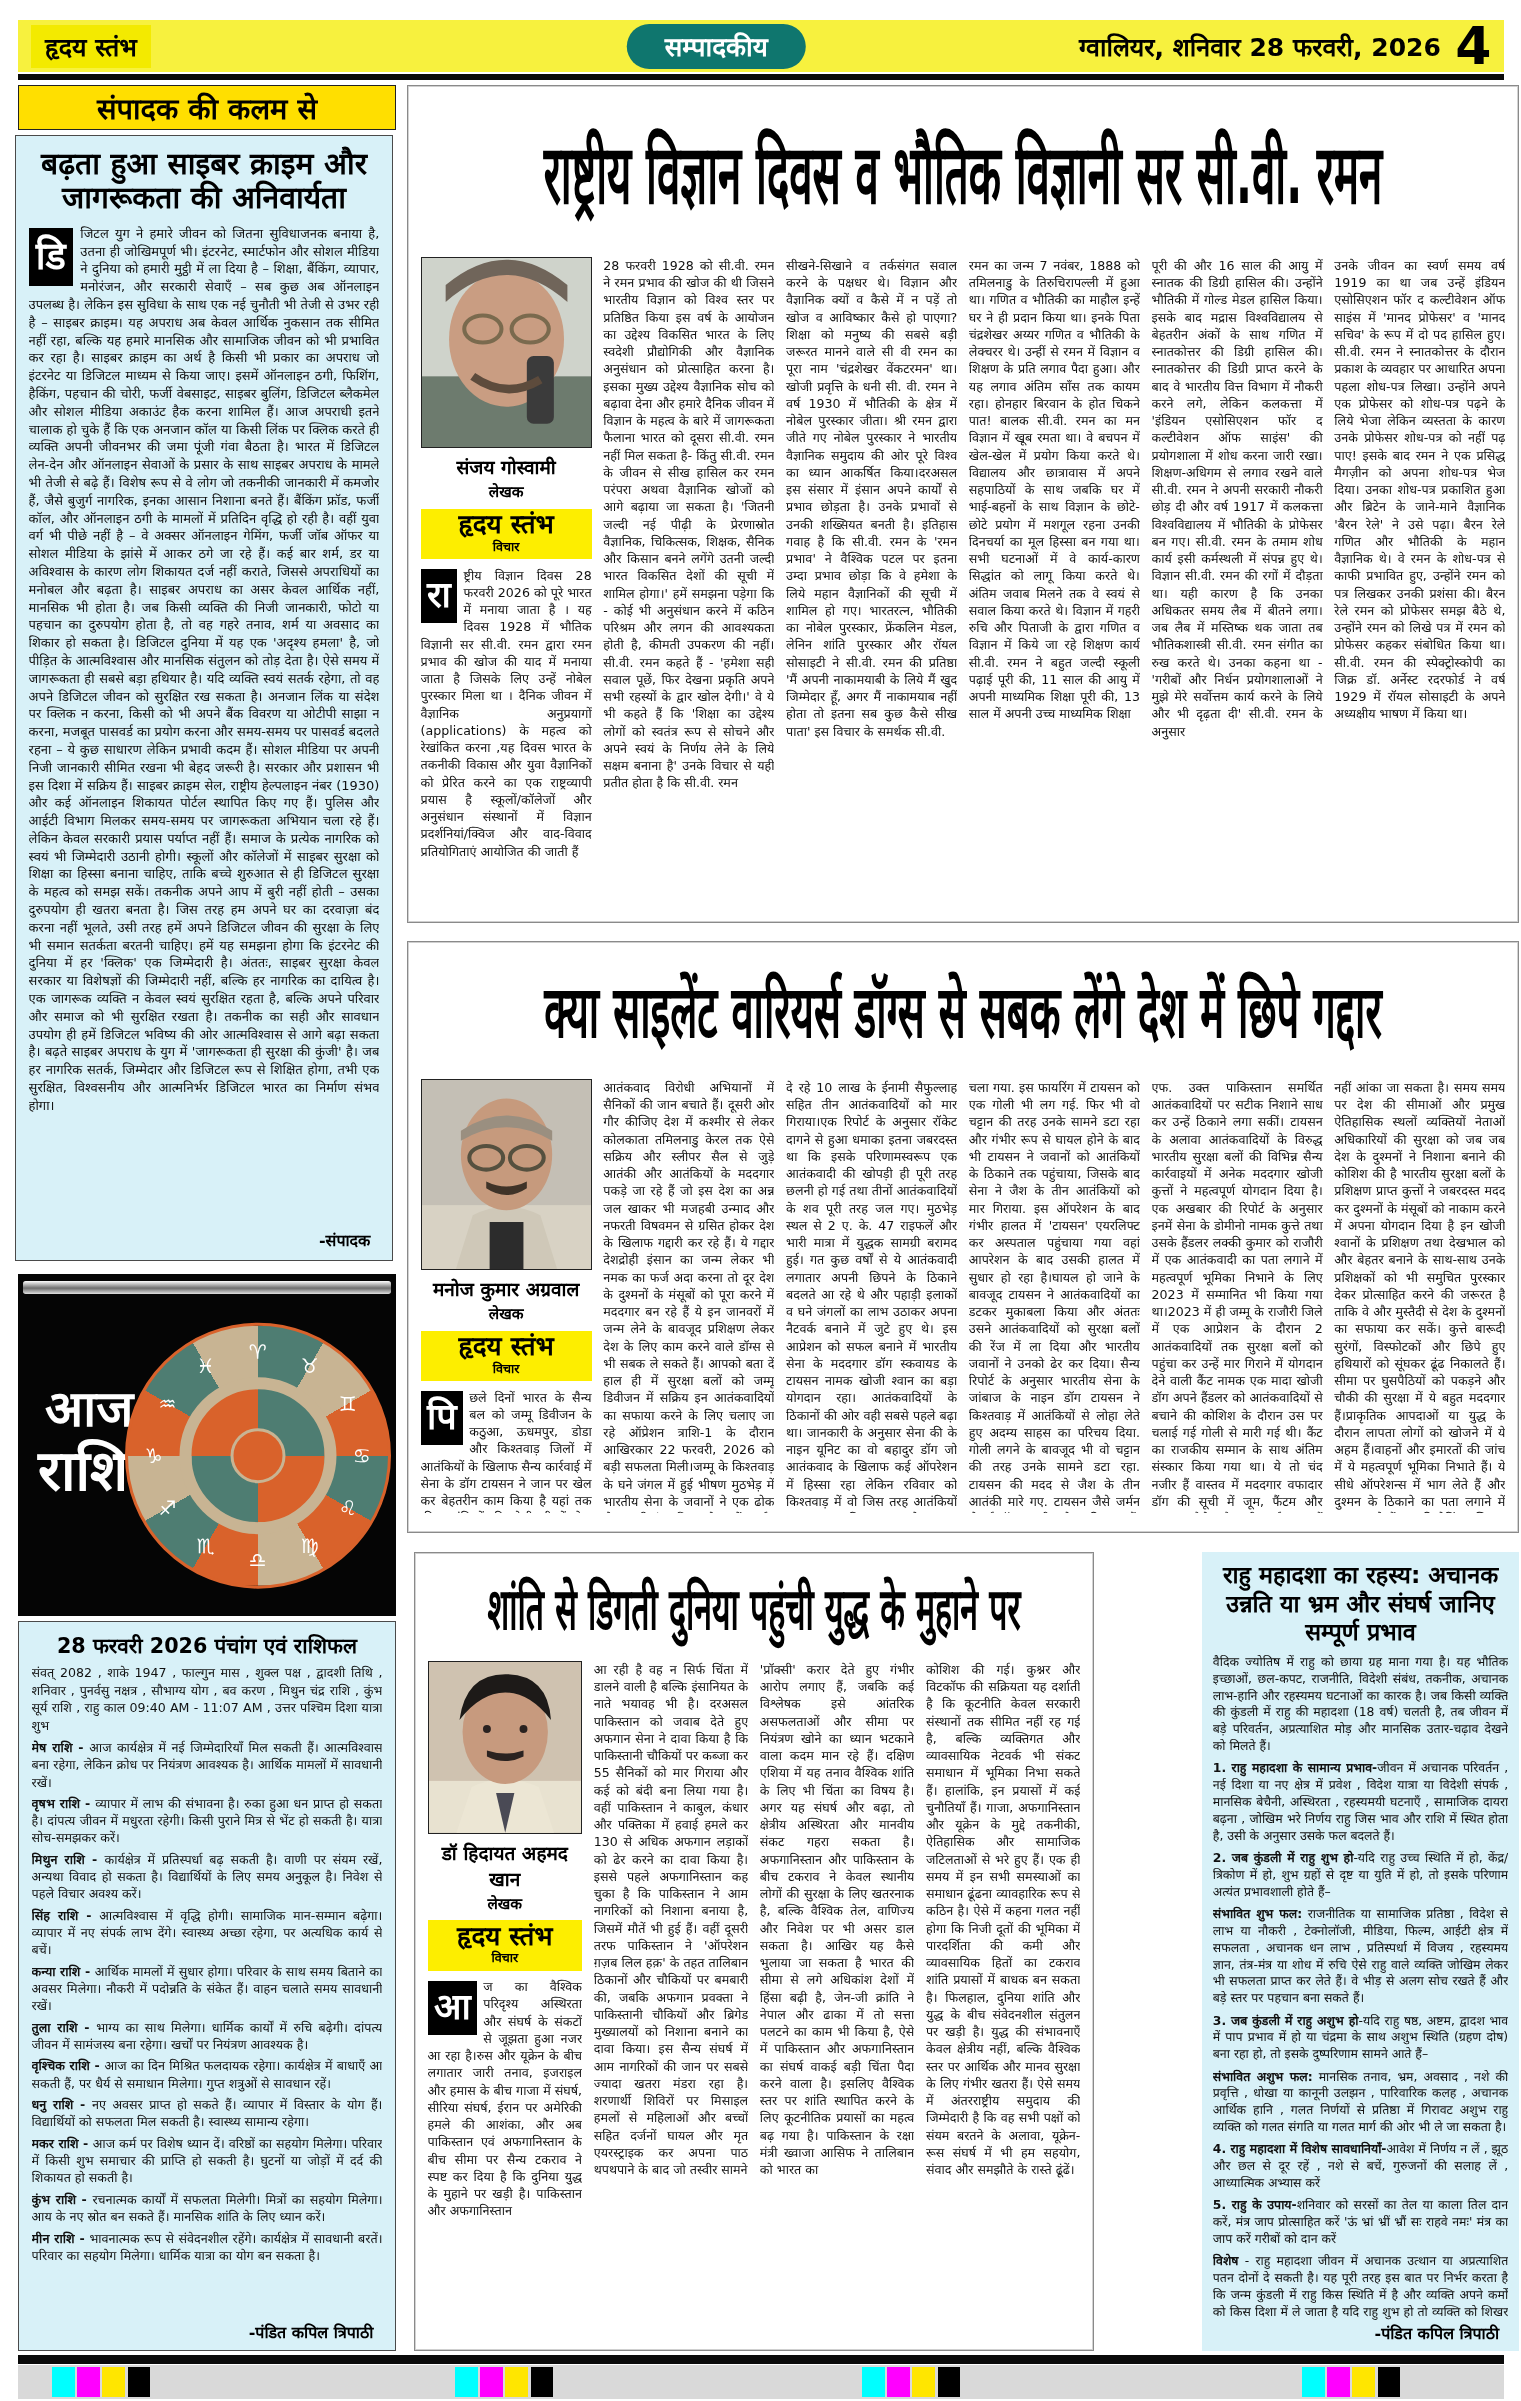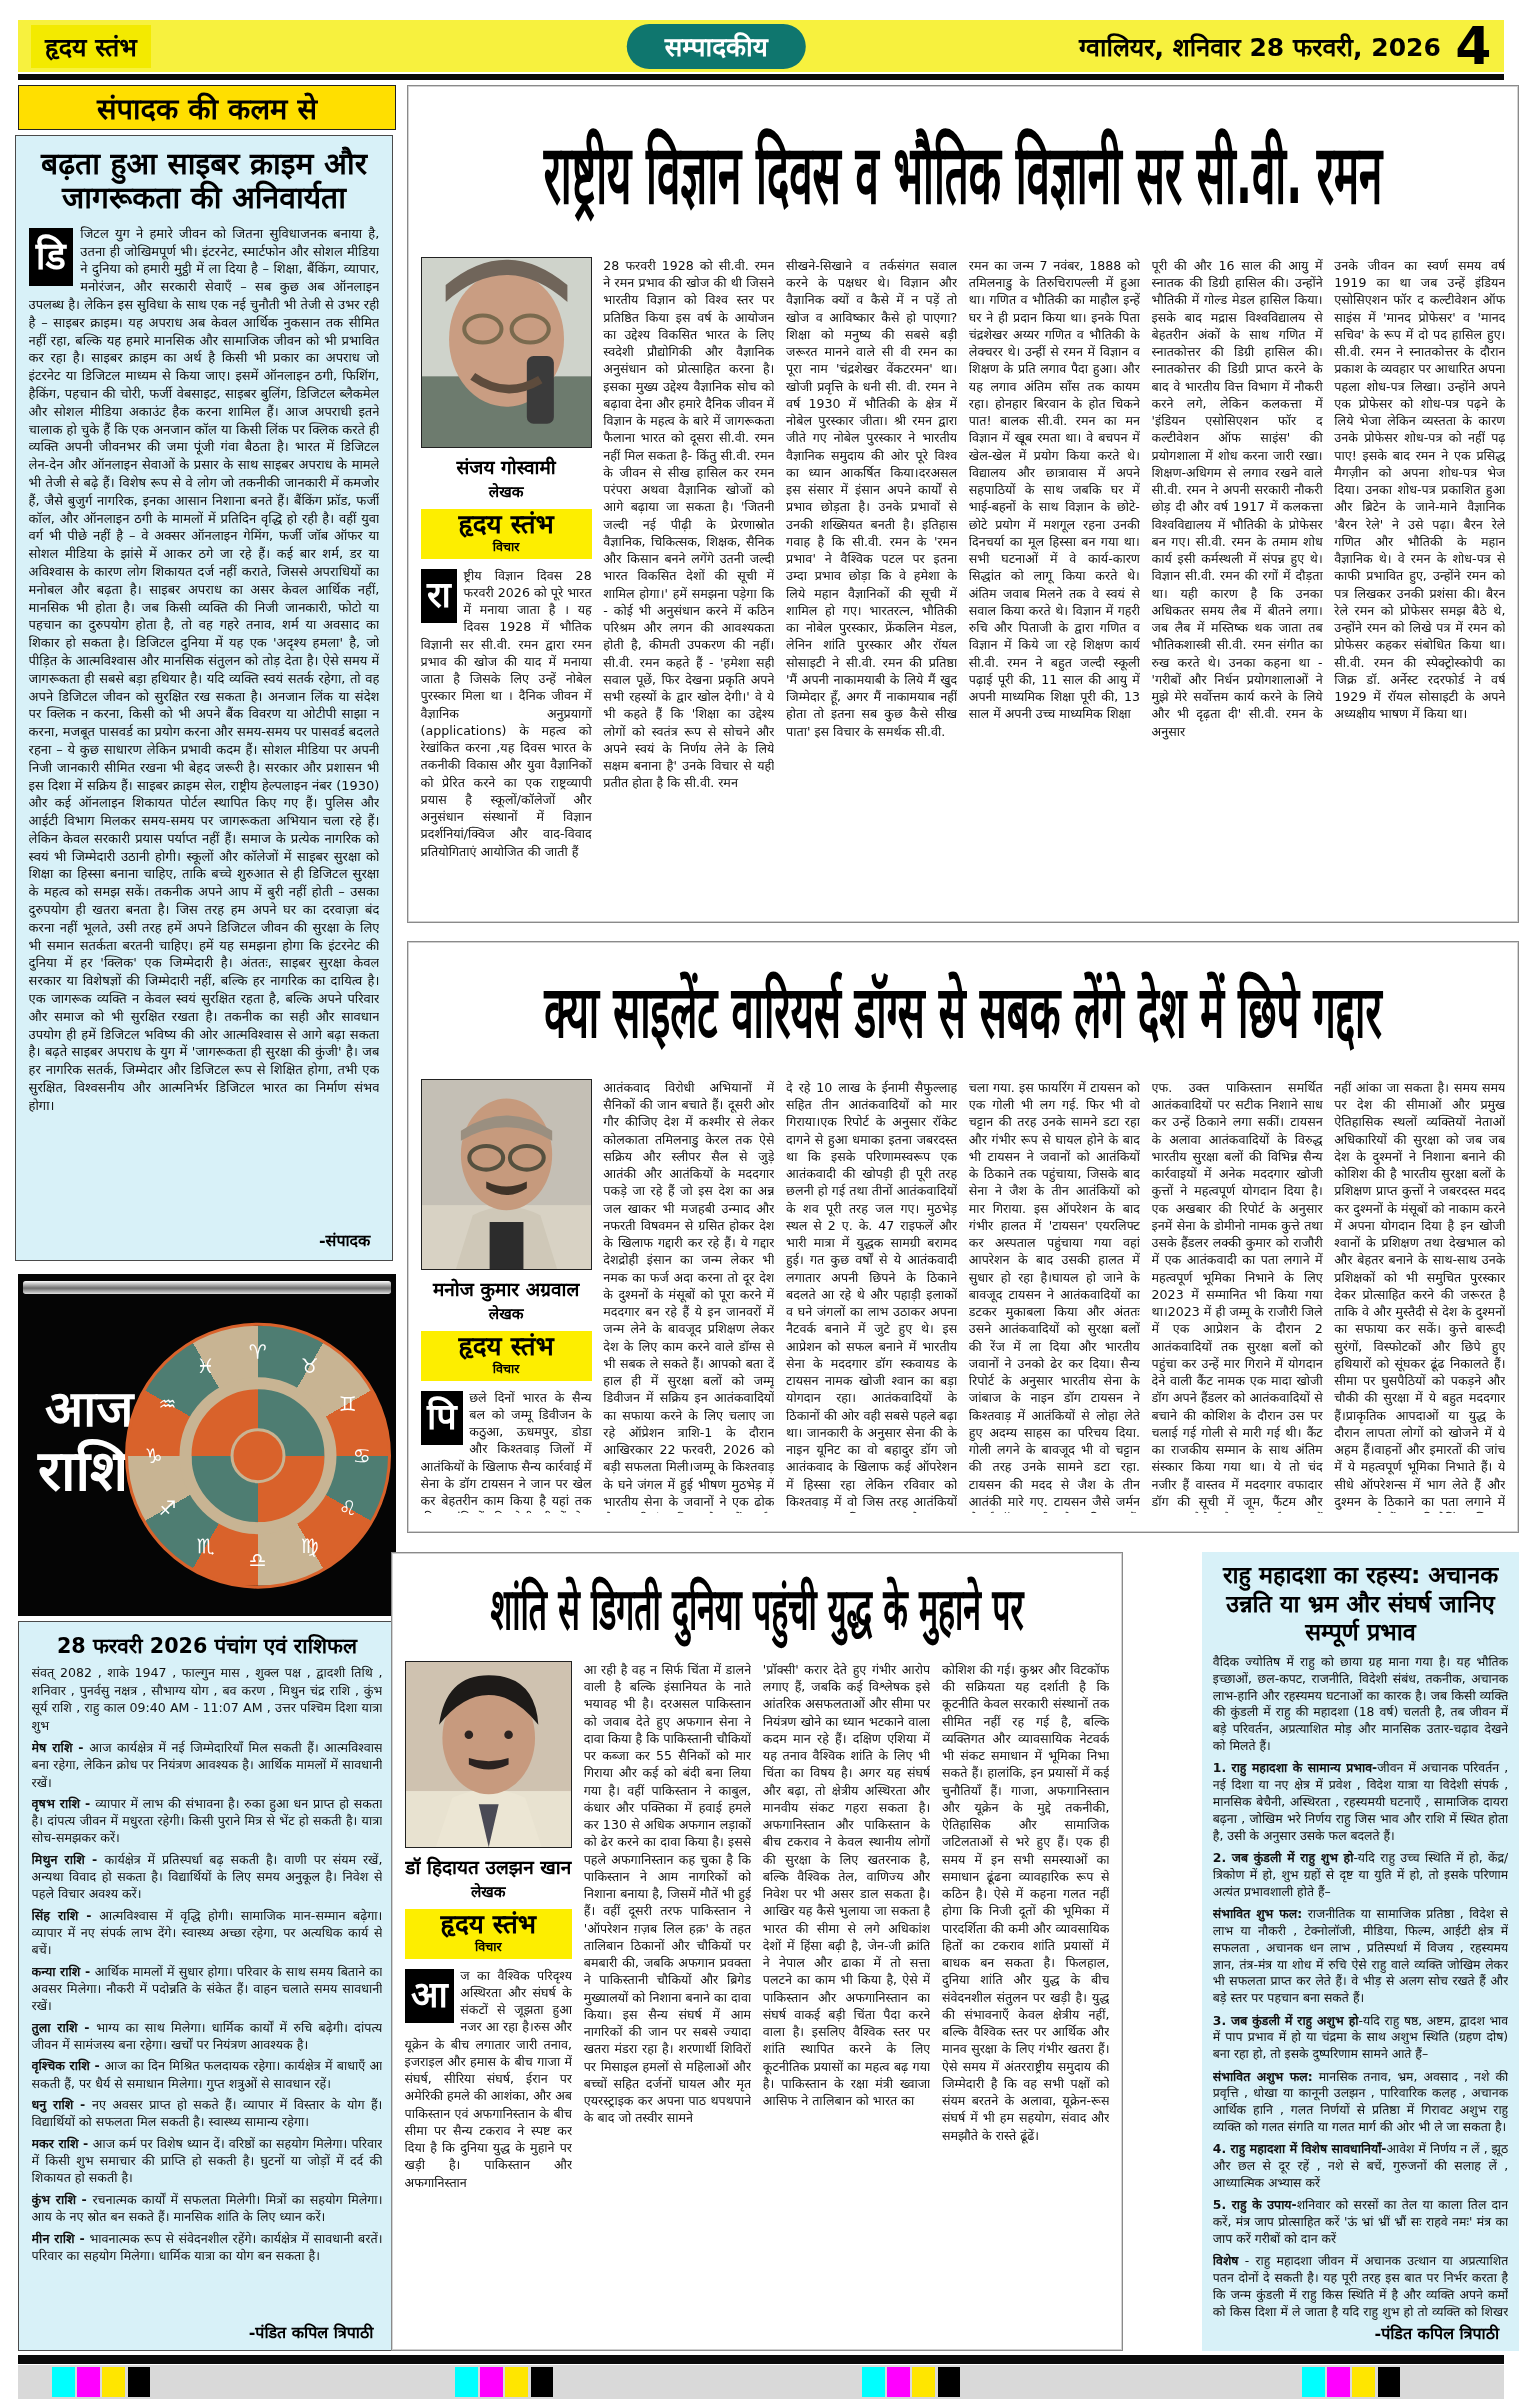--- a/index.html
+++ b/index.html
@@ -49,21 +49,21 @@
   
   article.news { position:absolute; background:#fff; border:1.8px solid #8a8a8a; box-shadow:inset 0 0 0 0.9px #cfcfcf; overflow:hidden; }
   .headline-wrap { display:flex; align-items:center; justify-content:center; overflow:hidden; }
   .headline-wrap span { white-space:nowrap; font-weight:800; color:#000; }
   #art1 { left:407px; top:85px; width:1112px; height:838px; }
   #art1 .headline-wrap { height:169px; }
   #art1 .headline-wrap span { font-size:42px; transform:scaleY(1.95); }
   #art2 { left:407px; top:941px; width:1112px; height:592px; }
   #art2 .headline-wrap { height:135px; }
   #art2 .headline-wrap span { font-size:40px; transform:scaleY(1.8); }
-  #art3 { left:391px; top:1552px; width:732px; height:799px; }
+  #art3 { left:414px; top:1552px; width:680px; height:799px; }
   #art3 .headline-wrap { height:106px; }
   #art3 .headline-wrap span { font-size:32px; transform:scaleY(1.8); }
 
   .cols { display:flex; gap:11.7px; padding:1.8px 12.6px 7.2px; }
   #art1 .cols { height:648px; }
   #art2 .cols { height:443px; }
   #art3 .cols { height:680px; }
   .col { flex:1; overflow:hidden; text-align:justify; font-size:12.6px; line-height:1.37; color:#111; }
   .col p { margin:0; }
 
@@ -251,21 +251,21 @@
           <rect width="100" height="112" fill="#cfc2b0"></rect>
           <rect x="0" y="78" width="100" height="34" fill="#e8e2d0"></rect>
           <path d="M18 112 L28 82 Q50 72 72 82 L82 112 Z" fill="#ece6d4"></path>
           <path d="M44 86 L50 112 L56 86 Z" fill="#4a4a55"></path>
           <ellipse cx="50" cy="46" rx="28" ry="34" fill="#c79a7e"></ellipse>
           <path d="M20 38 Q24 8 50 8 Q78 8 80 38 Q66 20 50 20 Q34 20 20 38 Z" fill="#1d1a18"></path>
           <path d="M38 62 Q50 68 62 62 L62 58 Q50 62 38 58 Z" fill="#2a2220"></path>
           <circle cx="38" cy="44" r="2.6" fill="#2a2220"></circle>
           <circle cx="62" cy="44" r="2.6" fill="#2a2220"></circle>
         </svg>
-        <div class="aname">डॉ हिदायत उलझन खान</div>
+        <div class="aname">डॉ हिदायत अहमद खान</div>
         <div class="arole">लेखक</div>
         <div class="hs-badge">
           <div class="t">हृदय स्तंभ</div>
           <div class="s">विचार</div>
         </div>
         <p><span class="art-dropcap">आ</span><span>ज का वैश्विक परिदृश्य अस्थिरता और संघर्ष के संकटों से जूझता हुआ नजर आ रहा है।रुस और यूक्रेन के बीच लगातार जारी तनाव, इजराइल और हमास के बीच गाजा में संघर्ष, सीरिया संघर्ष, ईरान पर अमेरिकी हमले की आशंका, और अब पाकिस्तान एवं अफगानिस्तान के बीच सीमा पर सैन्य टकराव ने स्पष्ट कर दिया है कि दुनिया युद्ध के मुहाने पर खड़ी है। पाकिस्तान और अफगानिस्तान</span></p>
       </div>
       <div class="col">
           <p>आ रही है वह न सिर्फ चिंता में डालने वाली है बल्कि इंसानियत के नाते भयावह भी है। दरअसल पाकिस्तान को जवाब देते हुए अफगान सेना ने दावा किया है कि पाकिस्तानी चौकियों पर कब्जा कर 55 सैनिकों को मार गिराया और कई को बंदी बना लिया गया है। वहीं पाकिस्तान ने काबुल, कंधार और पक्तिका में हवाई हमले कर 130 से अधिक अफगान लड़ाकों को ढेर करने का दावा किया है। इससे पहले अफगानिस्तान कह चुका है कि पाकिस्तान ने आम नागरिकों को निशाना बनाया है, जिसमें मौतें भी हुई हैं। वहीं दूसरी तरफ पाकिस्तान ने 'ऑपरेशन ग़ज़ब लिल हक़' के तहत तालिबान ठिकानों और चौकियों पर बमबारी की, जबकि अफगान प्रवक्ता ने पाकिस्तानी चौकियों और ब्रिगेड मुख्यालयों को निशाना बनाने का दावा किया। इस सैन्य संघर्ष में आम नागरिकों की जान पर सबसे ज्यादा खतरा मंडरा रहा है। शरणार्थी शिविरों पर मिसाइल हमलों से महिलाओं और बच्चों सहित दर्जनों घायल और मृत एयरस्ट्राइक कर अपना पाठ थपथपाने के बाद जो तस्वीर सामने</p>
         </div>

